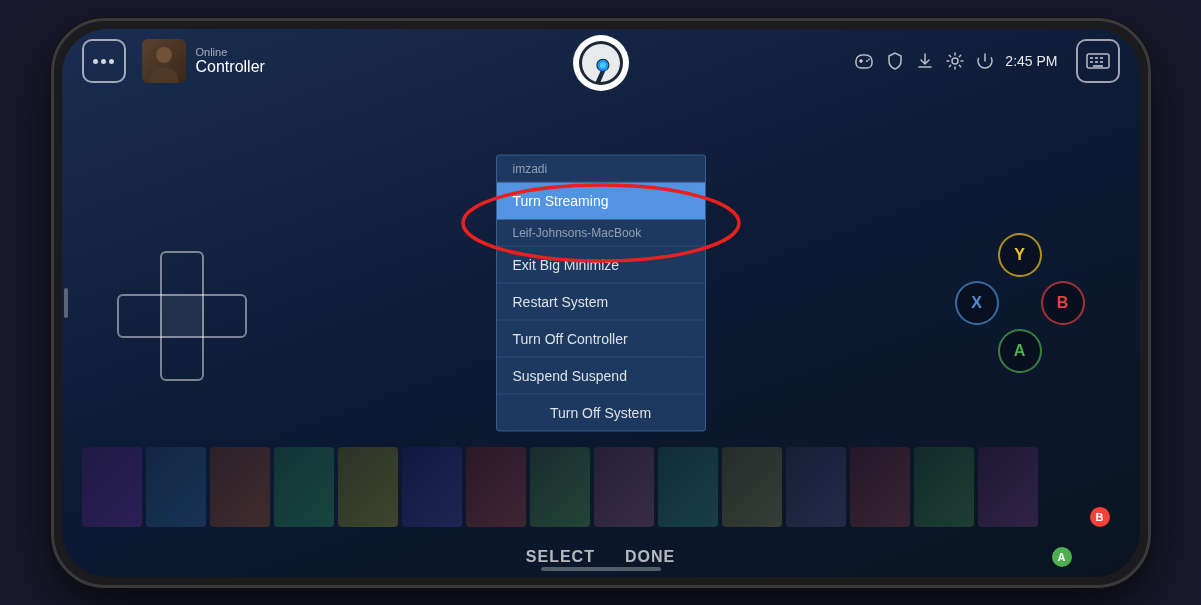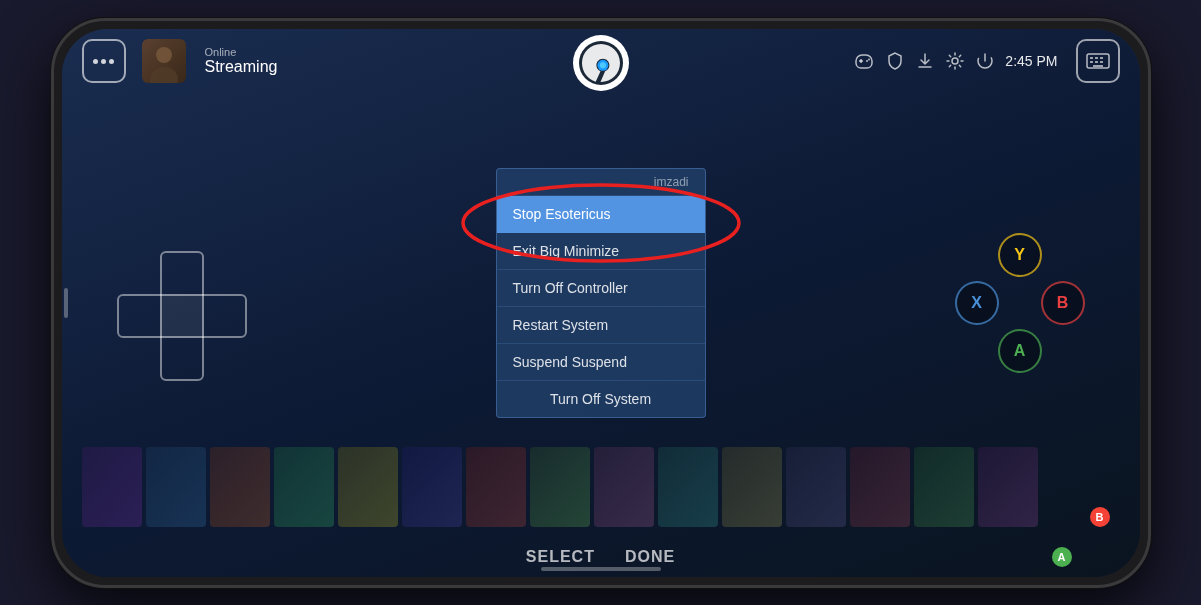--- a/index.html
+++ b/index.html
@@ -80,21 +80,21 @@
     .dot {
       width: 5px;
       height: 5px;
       background: rgba(255,255,255,0.8);
       border-radius: 50%;
     }
 
     .user-area {
       display: flex;
       align-items: center;
-      gap: 19px;
+      gap: 10px;
       margin-left: 16px;
     }
 
     .avatar {
       width: 44px;
       height: 44px;
       border-radius: 6px;
       background: linear-gradient(135deg, #4a3a2a, #6a5a4a);
       overflow: hidden;
       position: relative;
@@ -349,21 +349,21 @@
         <div class="avatar">
           <div class="avatar-img"></div>
 
           <svg style="position:absolute;top:0;left:0;width:100%;height:100%;" viewBox="0 0 44 44">
             <circle cx="22" cy="16" r="8" fill="rgba(120,90,60,0.8)"></circle>
             <ellipse cx="22" cy="40" rx="14" ry="12" fill="rgba(80,60,40,0.8)"></ellipse>
           </svg>
         </div>
         <div class="user-info">
           <span class="user-status">Online</span>
-          <span class="user-name">Streaming</span>
+          <span class="user-name">Controller</span>
         </div>
       </div>
 
       <div class="steam-logo-area">
         <svg class="steam-logo" viewBox="0 0 58 58" xmlns="http://www.w3.org/2000/svg">
           <circle cx="29" cy="29" r="28" fill="white"></circle>
           <circle cx="29" cy="29" r="22" fill="#1b2838"></circle>
           <path d="M29 10 C18.5 10 10 18.5 10 29 C10 37.8 15.8 45.2 23.7 47.8 L28.5 37.2 C26.1 36.3 24.4 34.0 24.4 31.3 C24.4 27.7 27.3 24.8 30.9 24.8 C34.5 24.8 37.4 27.7 37.4 31.3 C37.4 34.1 35.6 36.5 33.1 37.3 L28.5 47.9 C28.7 47.9 28.8 48 29 48 C39.5 48 48 39.5 48 29 C48 18.5 39.5 10 29 10Z" fill="white" opacity="0.9"></path>
           <circle cx="30.9" cy="31.3" r="5.5" fill="#1b9bff"></circle>
           <circle cx="30.9" cy="31.3" r="3" fill="#4dc8ff"></circle>
@@ -418,25 +418,26 @@
 
     <div class="side-indicator"></div>
 
     <div style="position:absolute;left:55px;top:50%;transform:translateY(-40%);width:130px;height:130px;">
       <div style="position:absolute;top:50%;left:0;right:0;height:44px;transform:translateY(-50%);border:2.5px solid rgba(255,255,255,0.45);border-radius:6px;"></div>
       <div style="position:absolute;left:50%;top:0;bottom:0;width:44px;transform:translateX(-50%);border:2.5px solid rgba(255,255,255,0.45);border-radius:6px;"></div>
       <div style="position:absolute;left:50%;top:50%;transform:translate(-50%,-50%);width:44px;height:44px;background:rgba(255,255,255,0.08);"></div>
     </div>
 
     <div class="steam-menu" style="left:50%;top:calc(50% - 10px);transform:translate(-50%,-50%);">
-      <div class="menu-item" style="font-size:12px;color:rgba(255,255,255,0.5);padding:6px 16px;border-bottom:1px solid rgba(100,150,220,0.2);text-align:right;">imzadi</div>
-      <div class="menu-item active">Stop Esotericus</div>
+      <div class="menu-item" style="font-size:12px;color:rgba(255,255,255,0.5);padding:6px 16px;border-bottom:1px solid rgba(100,150,220,0.2);">imzadi</div>
+      <div class="menu-item active">Turn Streaming</div>
+      <div class="menu-item subtitle">Leif-Johnsons-MacBook</div>
       <div class="menu-item">Exit Big Minimize</div>
+      <div class="menu-item">Restart System</div>
       <div class="menu-item">Turn Off Controller</div>
-      <div class="menu-item">Restart System</div>
       <div class="menu-item">Suspend Suspend</div>
       <div class="menu-item">Turn Off System</div>
     </div>
 
     <div style="position:absolute;left:50%;top:calc(50% - 10px);transform:translate(-50%,-50%);pointer-events:none;z-index:40;margin-top:-68px;">
       <svg width="290" height="88" viewBox="0 0 290 88" xmlns="http://www.w3.org/2000/svg">
         <ellipse cx="145" cy="44" rx="138" ry="38" stroke="#e82020" stroke-width="3.5" fill="none"></ellipse>
       </svg>
     </div>
 

